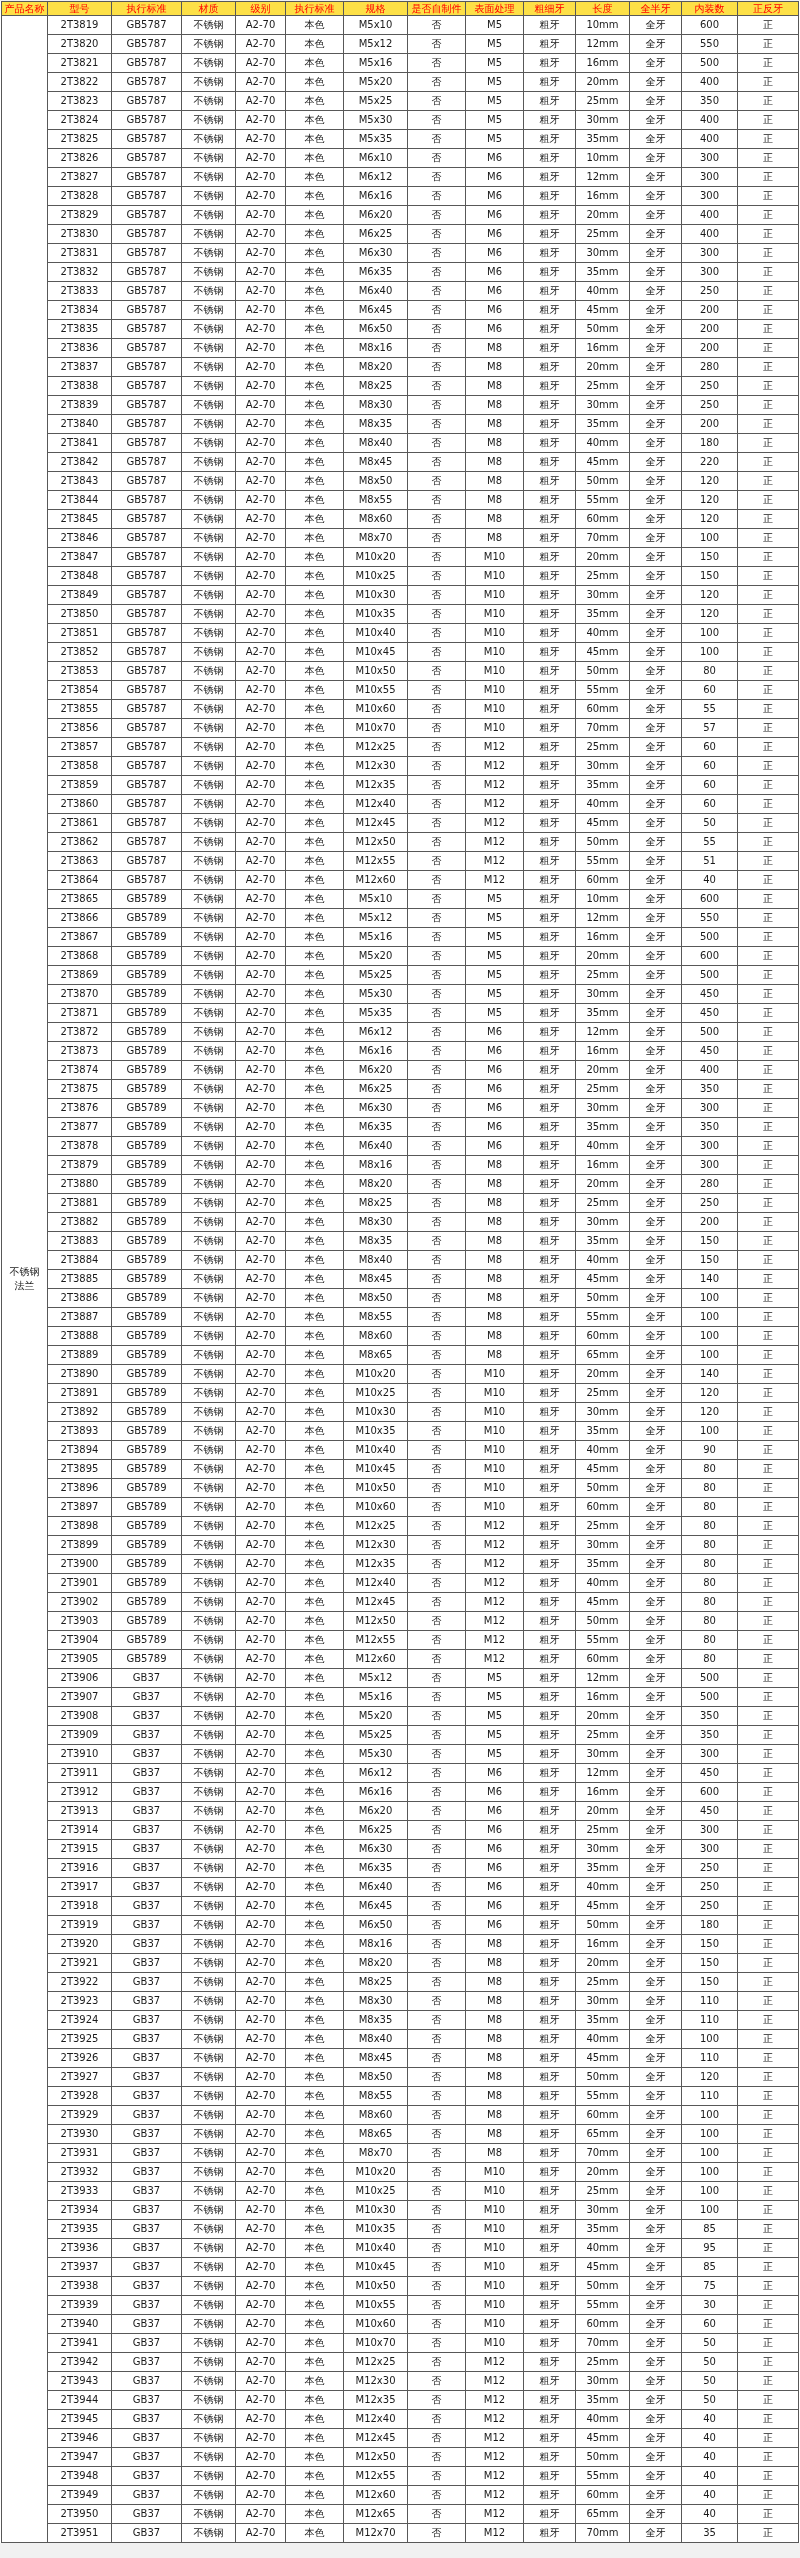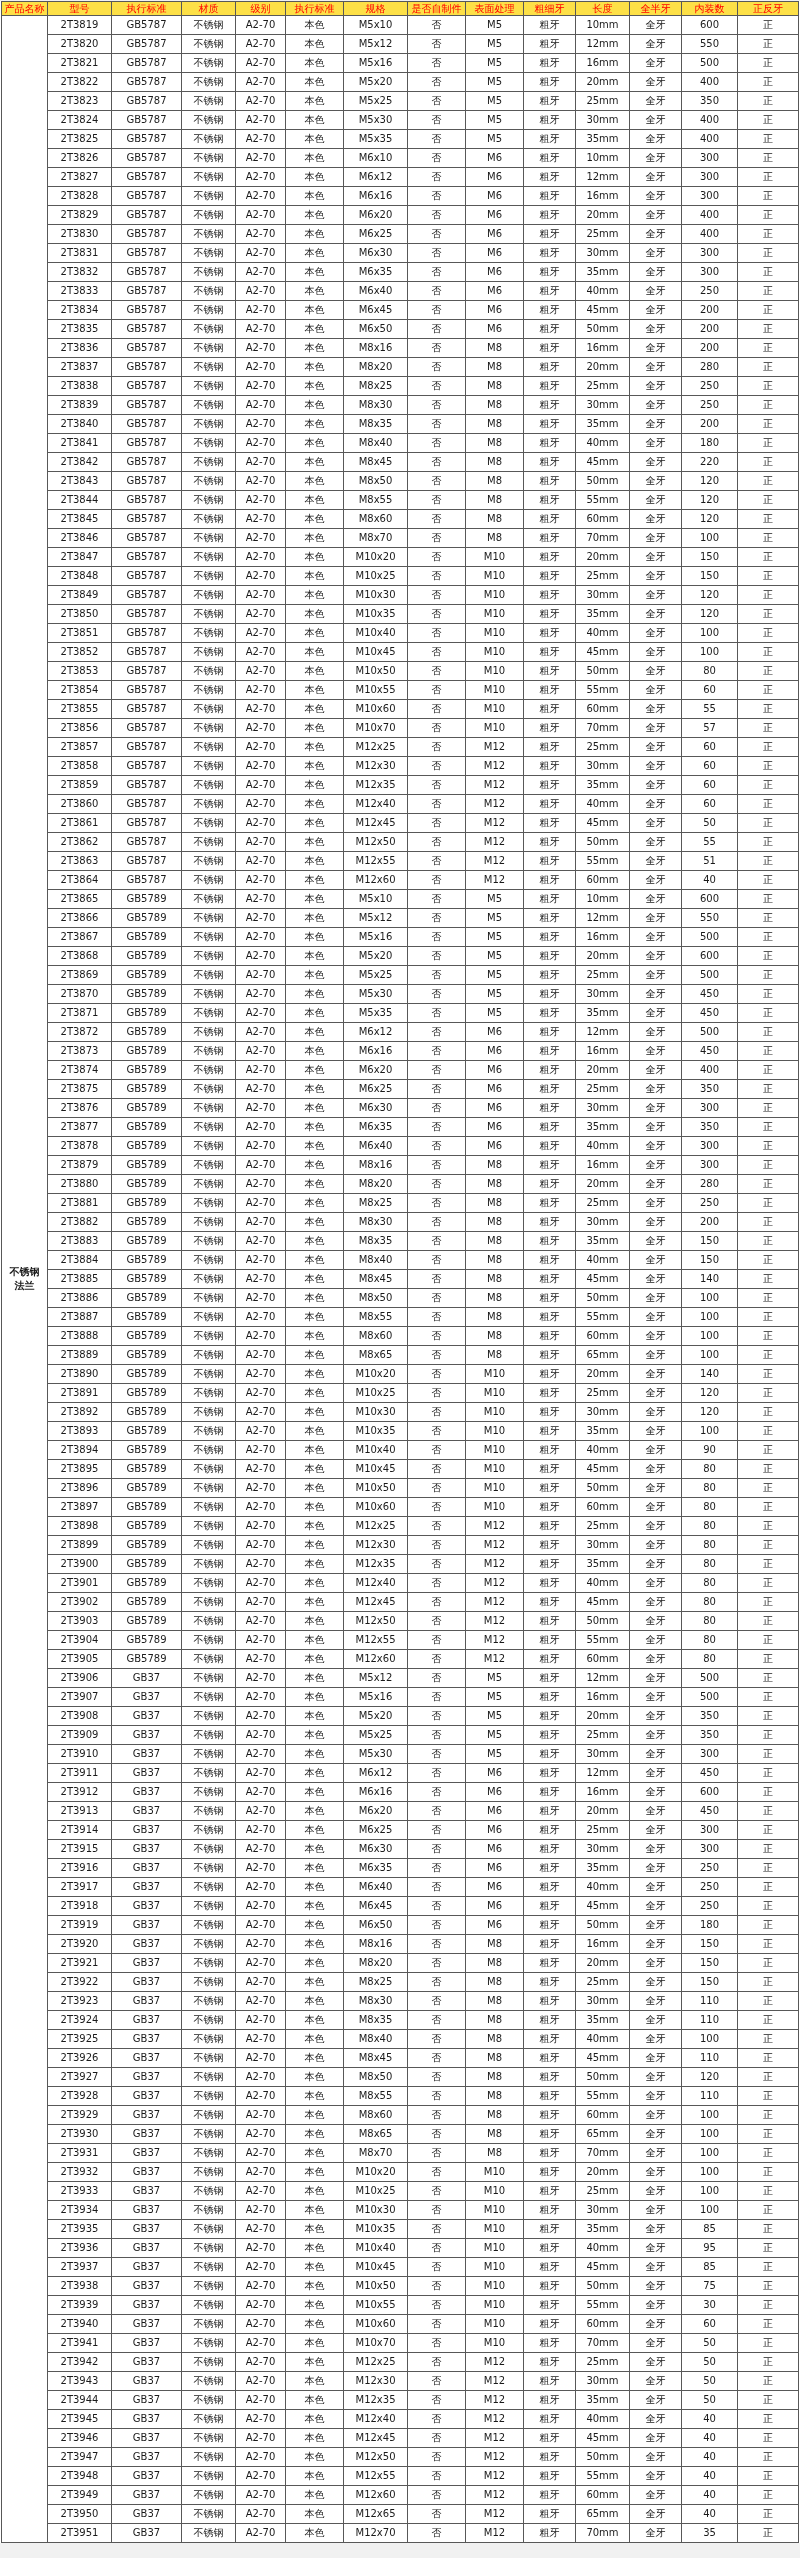--- a/index.html
+++ b/index.html
@@ -40,21 +40,20 @@
     font-size: 10px;
     height: 18px;
     line-height: 18px;
     color: #1a1a1a;
   }
   .spec-table td.product-cell {
     white-space: normal;
     line-height: 14px;
     padding: 0 3px;
     word-break: break-all;
-    font-weight: bold;
   }
 </style>
 </head>
 <body>
 
 <div class="page">
   <table class="spec-table">
     <colgroup>
       <col style="width:46px">
         <col style="width:64px">

